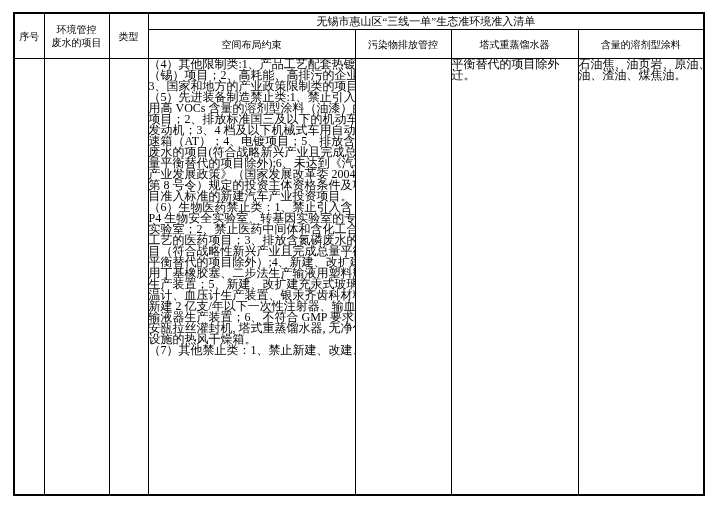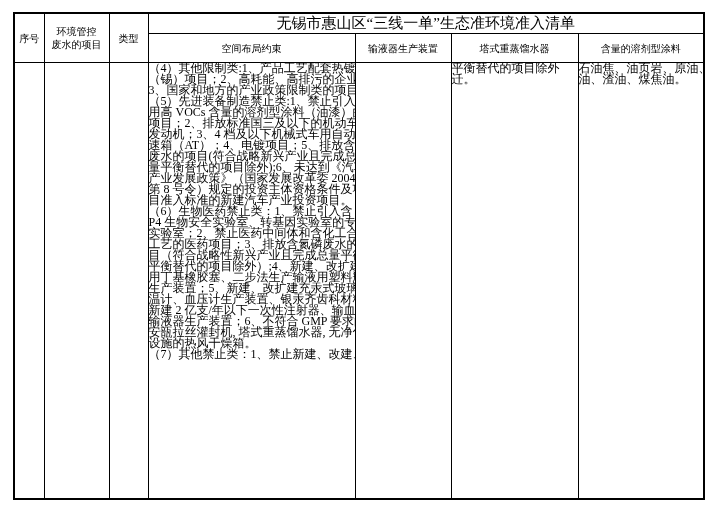--- a/index.html
+++ b/index.html
@@ -25,21 +25,21 @@
     border: 1px solid #000000;
     padding: 0;
     overflow: hidden;
     font-weight: normal;
   }
   tr.title-row   { height: 16px; }
   tr.subhead-row { height: 29px; margin-top: 27px; }
   tr.body-row    { height: 436px; }
   .title-cell {
     font-weight: bold;
-    font-size: 15px;
+    font-size: 11px;
     text-align: center;
     vertical-align: middle;
     white-space: nowrap;
   }
   .head-cell {
     font-weight: bold;
     font-size: 10px;
     text-align: center;
     vertical-align: middle;
     line-height: 13px;
@@ -79,21 +79,21 @@
     <tbody>
       <tr class="title-row">
         <th rowspan="2" class="head-cell">序号</th>
         <th rowspan="2" class="head-cell">环境管控
 废水的项目</th>
         <th rowspan="2" class="head-cell">类型</th>
         <th colspan="4" class="title-cell">无锡市惠山区“三线一单”生态准环境准入清单</th>
       </tr>
       <tr class="subhead-row">
         <th class="head-cell">空间布局约束</th>
-        <th class="head-cell">输液器生产装置</th>
+        <th class="head-cell">污染物排放管控</th>
         <th class="head-cell">塔式重蒸馏水器</th>
         <th class="head-cell">含量的溶剂型涂料</th>
       </tr>
       <tr class="body-row">
         <td class="text-cell"></td>
         <td class="text-cell"></td>
         <td class="text-cell"></td>
         <td class="text-cell">（4）其他限制类:1、产品工艺配套热镀锌
 （锡）项目；2、高耗能、高排污的企业；
 3、国家和地方的产业政策限制类的项目。

